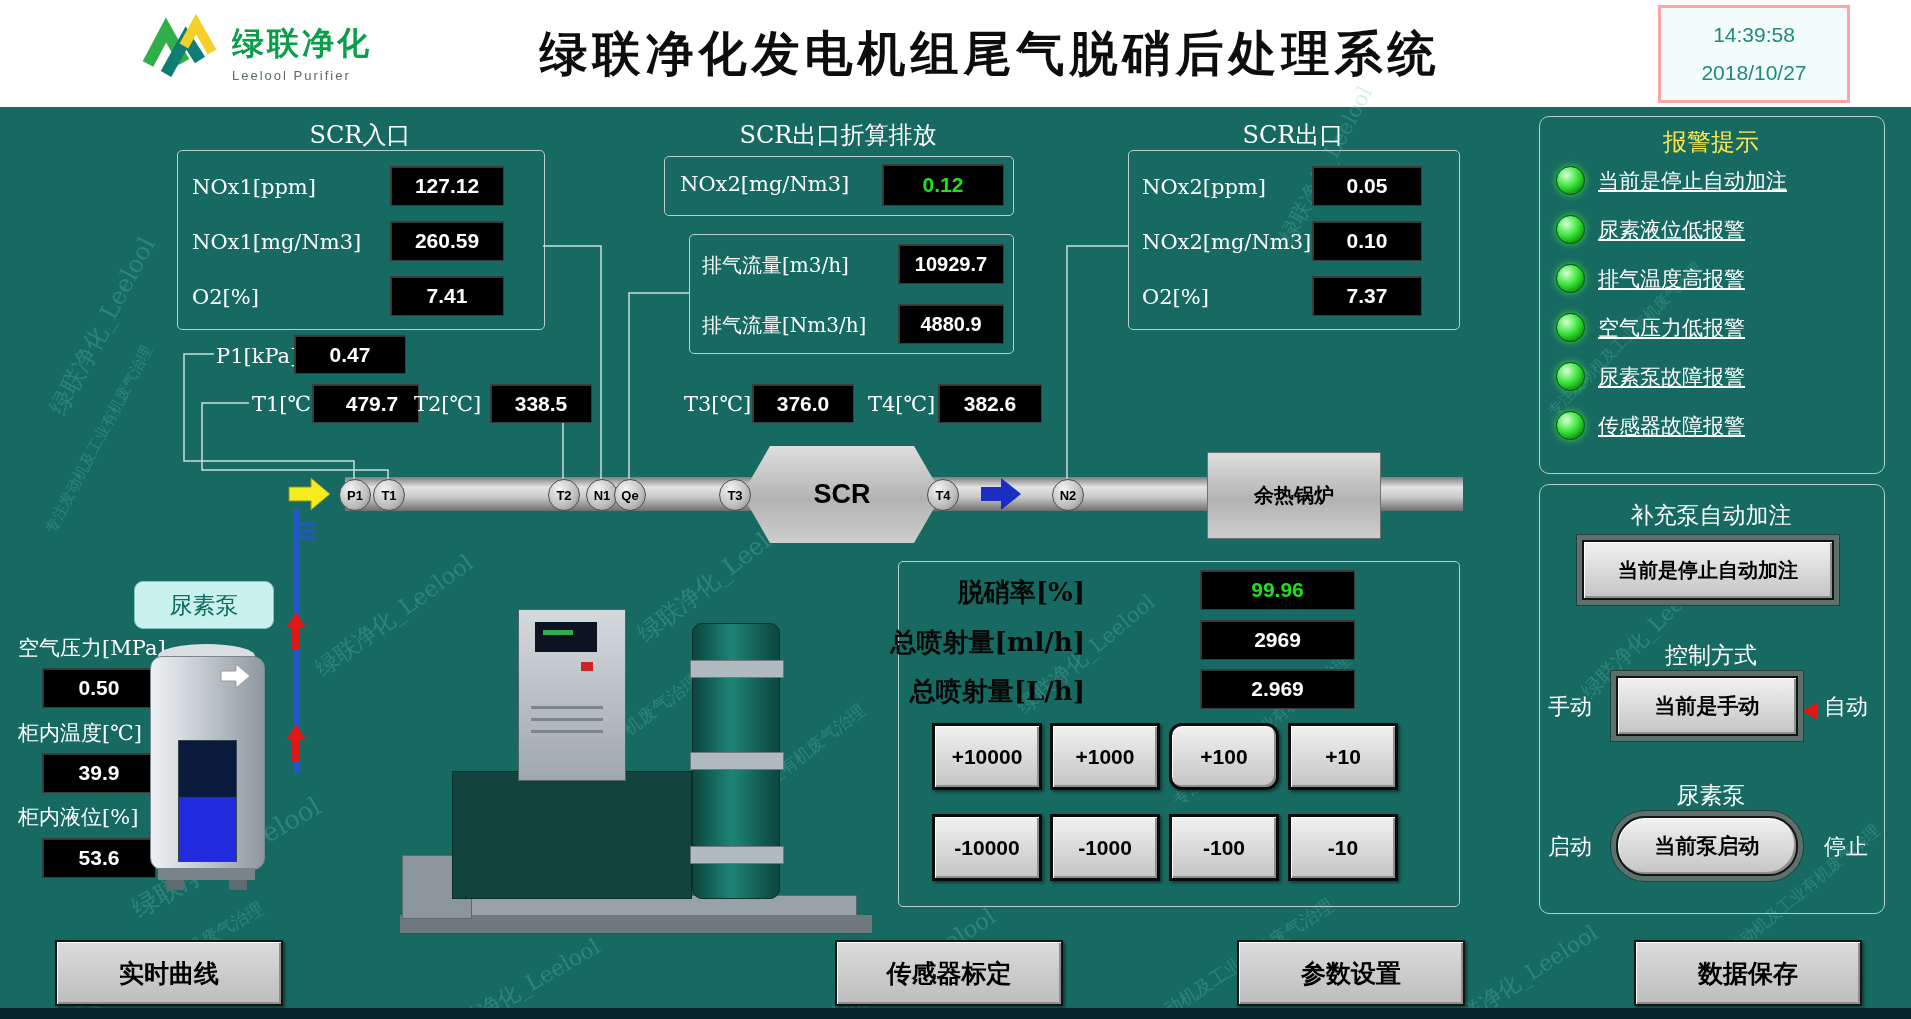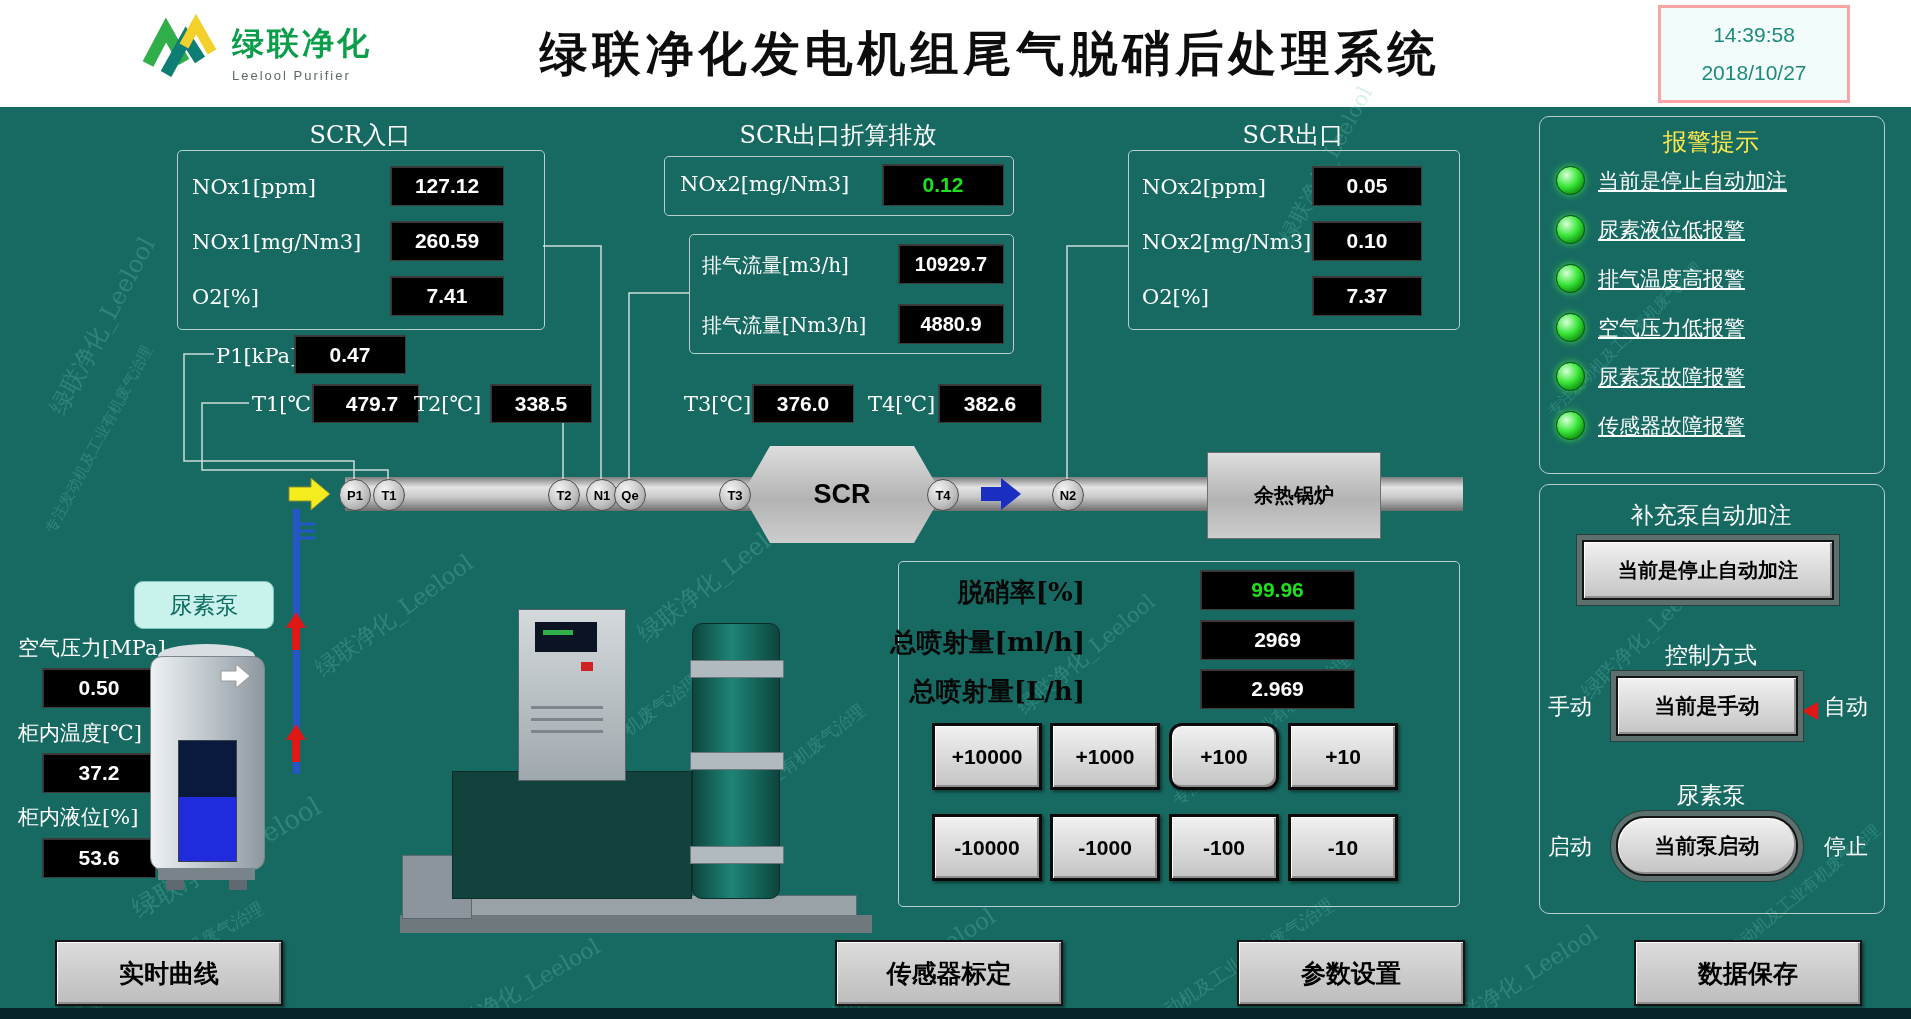--- a/index.html
+++ b/index.html
@@ -165,21 +165,21 @@
   <div class="tagc" style="left:586px;top:479px;">N1</div>
   <div class="tagc" style="left:614px;top:479px;">Qe</div>
   <div class="tagc" style="left:719px;top:479px;">T3</div>
   <div class="tagc" style="left:927px;top:479px;">T4</div>
   <div class="tagc" style="left:1052px;top:479px;">N2</div>
 
   <div class="pump-tag" style="left:134px;top:581px;width:138px;height:46px;">尿素泵</div>
   <div class="lbl" style="left:18px;top:634px;">空气压力[MPa]</div>
   <div class="vbox" style="left:42px;top:668px;width:112px;height:38px;">0.50</div>
   <div class="lbl" style="left:18px;top:719px;">柜内温度[℃]</div>
-  <div class="vbox" style="left:42px;top:753px;width:112px;height:38px;">37.2</div>
+  <div class="vbox" style="left:42px;top:753px;width:112px;height:38px;">39.9</div>
   <div class="lbl" style="left:18px;top:803px;">柜内液位[%]</div>
   <div class="vbox" style="left:42px;top:838px;width:112px;height:38px;">53.6</div>
 
   <div class="abs" style="left:150px;top:646px;width:113px;height:250px;z-index:4;">
     <div class="abs" style="left:8px;top:-2px;width:97px;height:24px;border-radius:50%;background:#d8dee1;"></div>
     <div class="abs" style="left:0;top:10px;width:113px;height:212px;border-radius:12px;background:linear-gradient(90deg,#eef1f3,#c3cbd0 45%,#8d979e);border:1px solid #7c868d;"></div>
     <div class="abs" style="left:28px;top:94px;width:57px;height:120px;background:#0a1a3c;border:1px solid #39424f;">
       <div class="abs" style="left:0;bottom:0;width:57px;height:64px;background:#1f2bdc;"></div>
     </div>
     <div class="abs" style="left:8px;top:222px;width:97px;height:12px;background:#78838a;"></div>

